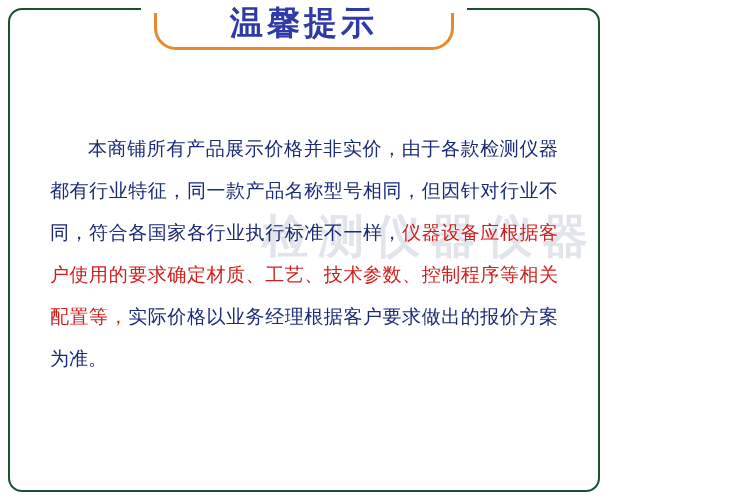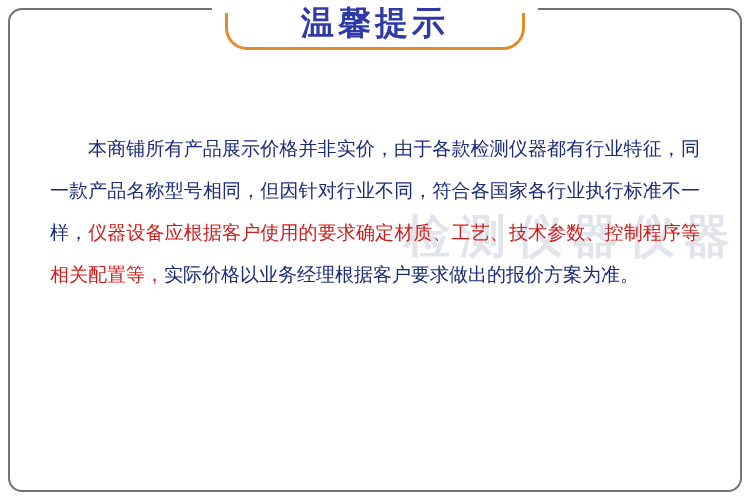--- a/index.html
+++ b/index.html
@@ -10,24 +10,24 @@
     width: 750px;
     height: 500px;
     background: #ffffff;
     font-family: "Liberation Sans", sans-serif;
     overflow: hidden;
   }
   .notice-card {
     position: absolute;
     left: 8px;
     top: 8px;
-    width: 734px;
+    width: 592px;
     height: 484px;
     box-sizing: border-box;
-    border: 2px solid #737373;
+    border: 2px solid #14532d;
     border-radius: 14px;
     background: #ffffff;
   }
   .banner {
     position: absolute;
     left: 50%;
     top: -26px;
     transform: translateX(-50%);
     width: 300px;
     height: 66px;

